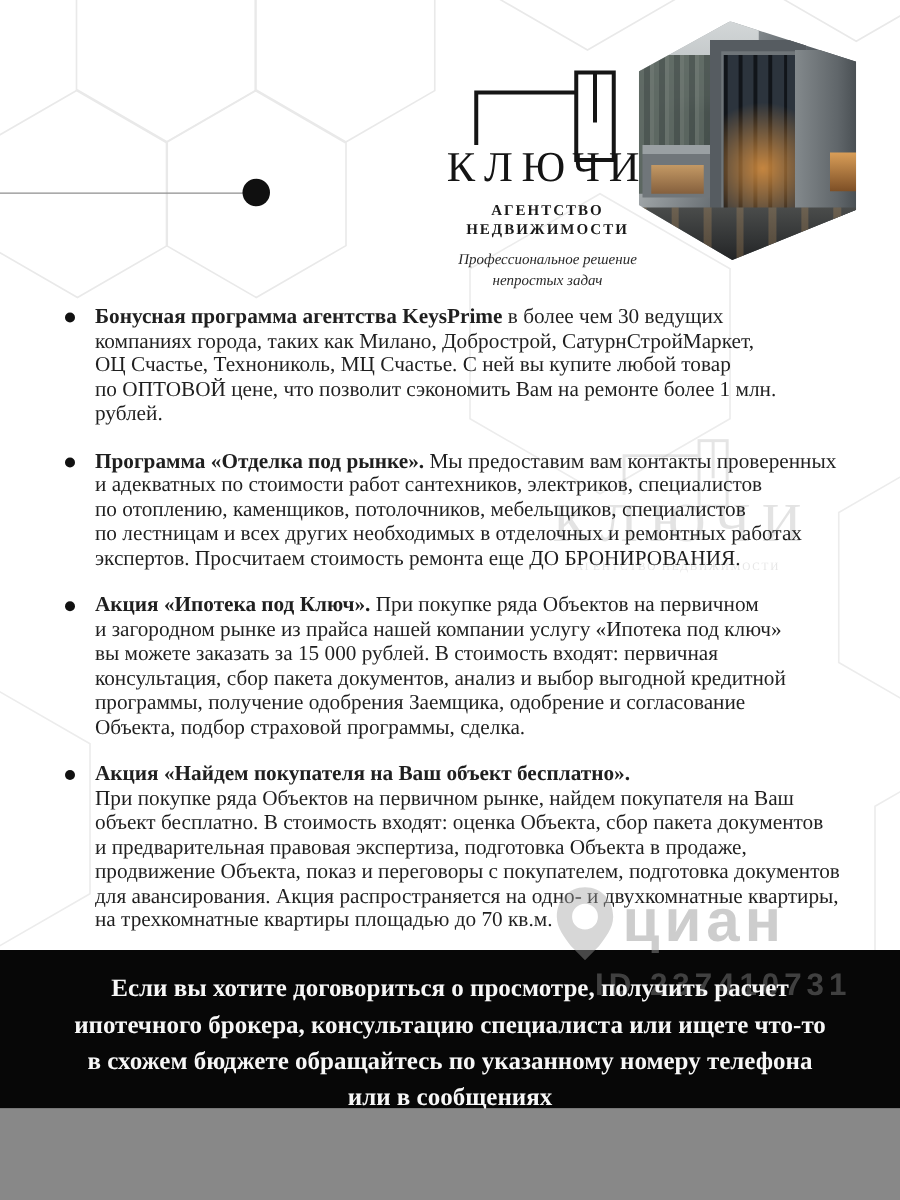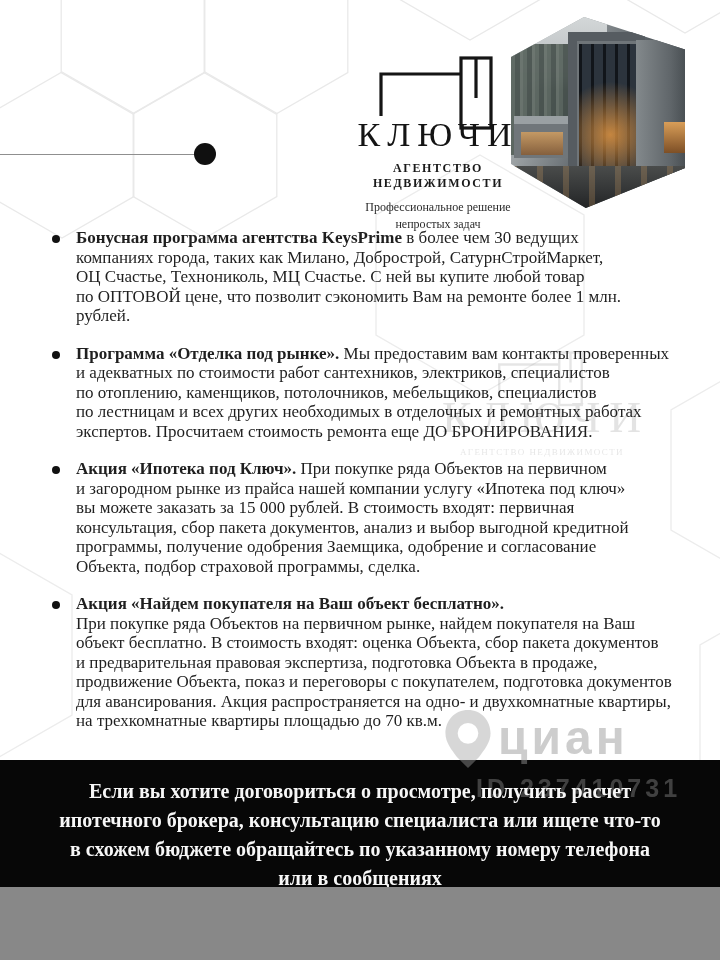--- a/index.html
+++ b/index.html
@@ -11,21 +11,21 @@
   
   .hex-bg{position:absolute;inset:0;z-index:0;pointer-events:none;}
   
   .accent-line{position:absolute;left:0;top:154px;width:196px;height:1px;background:#8f8f8f;z-index:1;}
   .accent-dot{position:absolute;left:194px;top:143px;width:22px;height:22px;border-radius:50%;background:#101010;z-index:1;}
   
   .logo{position:absolute;left:352px;top:52px;width:172px;z-index:2;text-align:center;}
   .logo .key{display:block;margin:0 auto 0 auto;}
   .logo-title{font-size:34px;letter-spacing:7px;color:#141414;line-height:1;margin-top:-14px;}
   .logo-sub{font-size:12px;letter-spacing:1.6px;color:#1a1a1a;margin-top:9px;font-weight:600;}
-  .logo-tag{font-size:12px;color:#2a2a2a;margin-top:8px;line-height:1.45;white-space:pre-line;}
+  .logo-tag{font-size:12px;font-style:italic;color:#2a2a2a;margin-top:8px;line-height:1.45;white-space:pre-line;}
   
   .photo-hex{
     position:absolute;left:511px;top:17px;width:174px;height:191px;z-index:2;
     clip-path:polygon(42% 0%,100% 17%,100% 79%,43% 100%,0% 77%,0% 21%);
     background:linear-gradient(115deg,#c6cbcd 0%,#b0b5b7 18%,#8f9598 32%,#5a6166 55%,#33393e 80%,#26292d 100%);
   }
   .photo-hex>div{position:absolute;}
   .ph-sky{left:0;top:0;width:55%;height:38%;background:linear-gradient(180deg,#d3d7d8,#b6bbbd 80%,rgba(182,187,189,0));}
   .ph-trees{left:0;top:14%;width:42%;height:58%;
     background:repeating-linear-gradient(90deg,#515c55 0 4px,#3d4742 4px 9px,#5d6861 9px 12px);
@@ -44,21 +44,21 @@
   .ph-ground{left:0;top:78%;width:100%;height:22%;
     background:
       repeating-linear-gradient(90deg,rgba(210,160,100,.25) 0 6px,rgba(0,0,0,0) 6px 26px),
       linear-gradient(180deg,#4a4c4b,#2f3132 70%,#232425);}
   
   .wm-agency{position:absolute;left:442px;top:348px;width:200px;z-index:0;opacity:.16;text-align:center;
     pointer-events:none;}
   .wm-agency .wm-title{font-size:44px;letter-spacing:9px;color:#555;line-height:1;margin-top:-16px;}
   .wm-agency .wm-sub{font-size:9px;letter-spacing:1.4px;color:#666;margin-top:7px;}
   
-  .content{position:absolute;left:76px;top:228px;width:596px;z-index:1;}
+  .content{position:absolute;left:76px;top:243px;width:596px;z-index:1;}
   .bullets{list-style:none;margin:0;padding:0;}
   .bullets li{position:relative;margin:0 0 18px 0;}
   .bullets .dot{position:absolute;left:-24px;top:7px;width:8px;height:8px;border-radius:50%;background:#111;}
   .bullets .segs{margin:0;font-size:17px;line-height:19.5px;white-space:pre-line;}
   .bullets .segs .b{font-weight:bold;}
   
   .footer{position:absolute;left:0;bottom:0;width:720px;height:127px;background:#070707;z-index:2;}
   .footer-text{position:relative;z-index:3;padding-top:17px;text-align:center;
     color:#f7f7f7;font-weight:bold;font-size:20px;line-height:29px;white-space:pre-line;}
   

